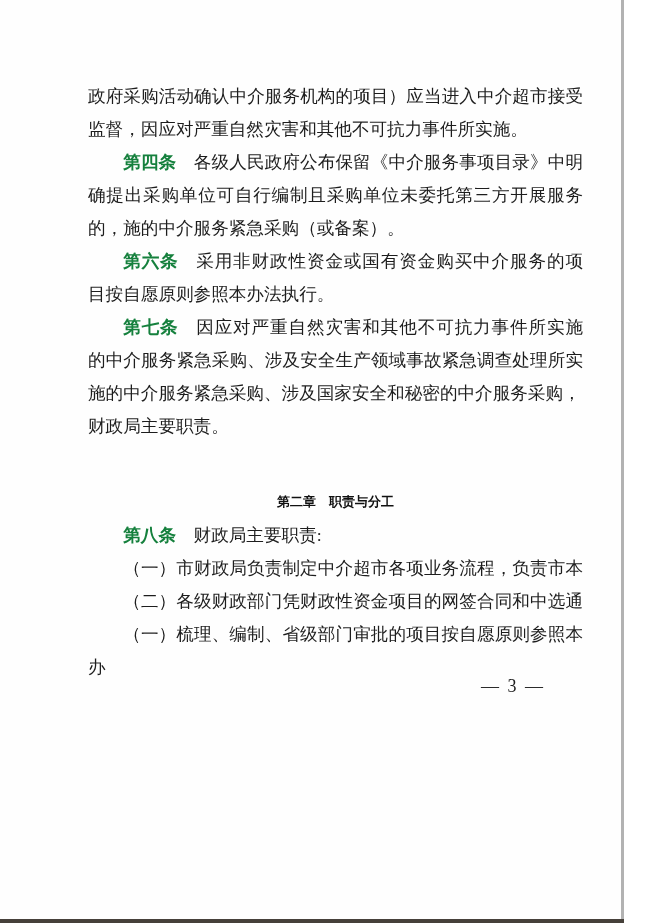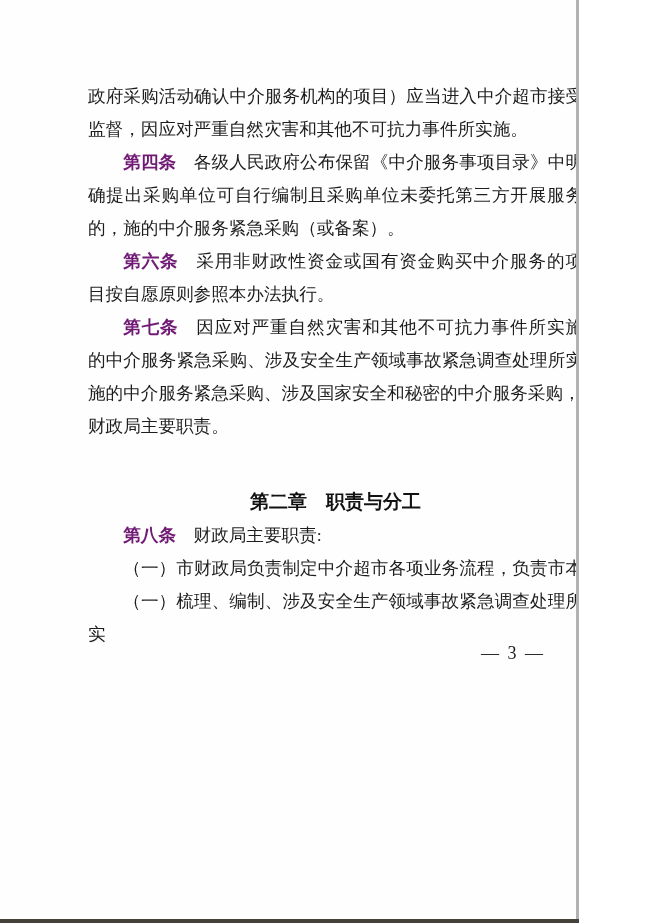--- a/index.html
+++ b/index.html
@@ -2,21 +2,21 @@
 <html><head>
 <meta charset="utf-8">
 <style>
   html, body {
     margin: 0;
     padding: 0;
     background: #ffffff;
   }
   .page {
     position: relative;
-    width: 579px;
+    width: 624px;
     height: 923px;
     background: #fefefe;
     overflow: hidden;
     font-family: "Liberation Serif", "DejaVu Serif", serif;
     color: #1d1d1d;
   }
   .doc-body {
     position: absolute;
     left: 88px;
     top: 0;
@@ -34,30 +34,30 @@
   .line.just {
     white-space: normal;
     text-align: justify;
     text-align-last: justify;
   }
   .line.ind { text-indent: 2em; }
   .lbl {
     font-family: "Liberation Sans", "DejaVu Sans", sans-serif;
     font-weight: bold;
     margin-right: 1em;
-    color: #701a75;
+    color: #15803d;
   }
   .chapter {
     height: 33px;
     line-height: 33px;
     margin: 42px 0 1px 0;
     text-align: center;
     font-family: "Liberation Sans", "DejaVu Sans", sans-serif;
     font-weight: bold;
-    font-size: 19px;
+    font-size: 13px;
     color: #111111;
   }
   .pagenum {
     margin-top: 19px;
     height: 33px;
     line-height: 33px;
     text-align: right;
     padding-right: 38px;
     font-size: 18px;
     color: #1d1d1d;
@@ -106,21 +106,22 @@
         <div class="line">财政局主要职责。</div>
       </div>
       <div class="chapter">第二章　职责与分工</div>
       <div class="para">
         <div class="line ind"><b class="lbl">第八条</b>财政局主要职责:</div>
       </div>
       <div class="para">
         <div class="line just ind">（一）市财政局负责制定中介超市各项业务流程，负责市本</div>
       </div>
       <div class="para">
+        <div class="line just ind">（二）各级财政部门凭财政性资金项目的网签合同和中选通</div>
       </div>
       <div class="para">
-        <div class="line just ind">（一）梳理、编制、涉及安全生产领域事故紧急调查处理所实</div>
+        <div class="line just ind">（一）梳理、编制、省级部门审批的项目按自愿原则参照本办</div>
       </div>
       <div class="pagenum">— 3 —</div>
   </div>
   <div class="scan-edge-right"></div>
   <div class="scan-edge-bottom"></div>
 </div>
 
 </body></html>

